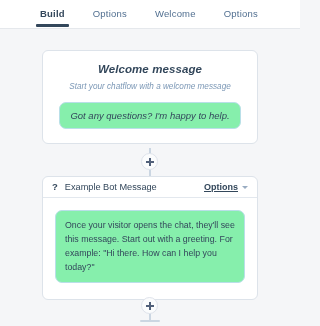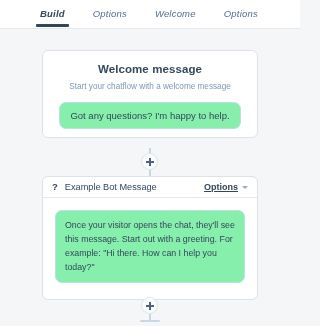--- a/index.html
+++ b/index.html
@@ -36,21 +36,20 @@
   }
   .tab {
     position: relative;
     font-size: 9.5px;
     color: #516f90;
     letter-spacing: 0.2px;
     padding: 8px 0 0 0;
     margin-right: 28px;
     cursor: pointer;
     white-space: nowrap;
-    font-style: italic;
   }
   .tab.active {
     color: #33475b;
     font-weight: bold;
   }
   .tab .underline {
     position: absolute;
     left: -4px;
     right: -4px;
     bottom: -8px;
@@ -120,22 +119,23 @@
     width: 216px;
     box-sizing: border-box;
     background: #ffffff;
     border: 1px solid #dde3ea;
     border-radius: 6px;
     z-index: 2;
   }
 
   .welcome-card {
     top: 21px;
-    padding: 12px 12px 8px 12px;
+    padding: 12px 12px 14px 12px;
     text-align: center;
+    font-style: italic;
   }
   .welcome-title {
     font-size: 11.5px;
     font-weight: bold;
     color: #33475b;
     letter-spacing: 0.1px;
     margin-bottom: 7px;
   }
   .welcome-sub {
     font-size: 8.2px;

